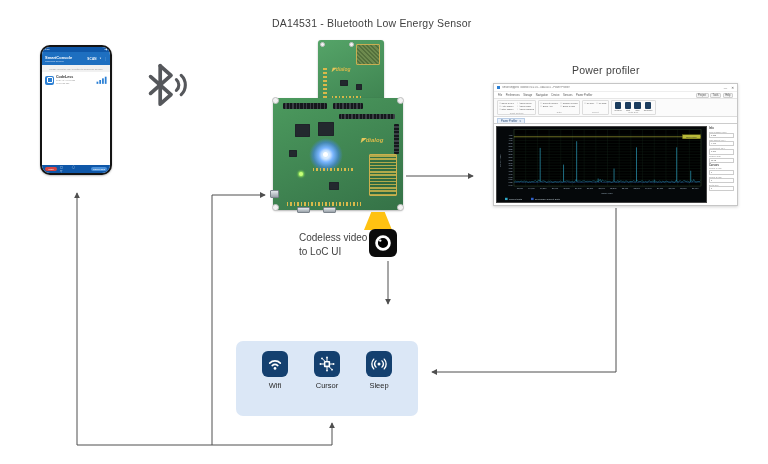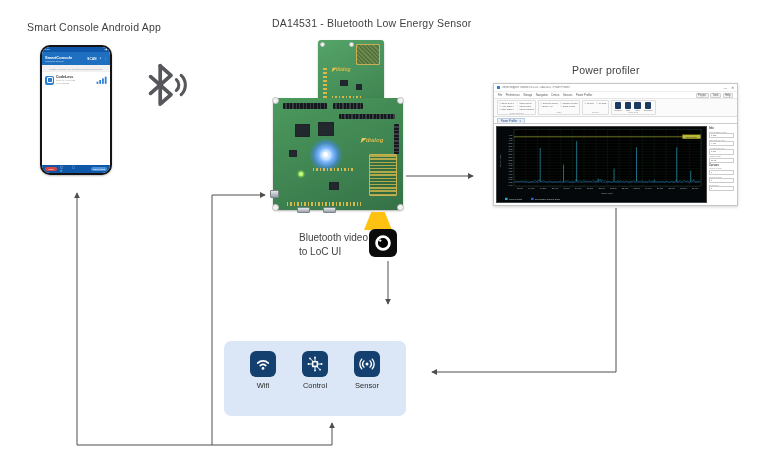--- a/index.html
+++ b/index.html
@@ -67,21 +67,21 @@
   
   .beam{position:absolute;left:364px;top:212px;width:28px;height:18px;background:#ffc212;
     clip-path:polygon(26% 0,74% 0,100% 100%,0 100%);}
   .camera{position:absolute;left:369px;top:229px;width:28px;height:28px;background:#0b0b0b;border-radius:6px;
     display:flex;align-items:center;justify-content:center;}
   .cap-caption{position:absolute;left:299px;top:231px;font-size:10px;line-height:13.5px;color:#3f3f3f;white-space:nowrap;}
 
   
   .sbc-box{position:absolute;left:236px;top:309px;width:182px;height:26px;background:#dbe7f6;border-radius:7px;
     display:flex;align-items:center;justify-content:center;font-size:9.5px;color:#16253c;}
-  .modules-box{position:absolute;left:224px;top:341px;width:182px;height:75px;background:#dbe7f6;border-radius:7px;
+  .modules-box{position:absolute;left:236px;top:341px;width:182px;height:75px;background:#dbe7f6;border-radius:7px;
     display:flex;align-items:flex-start;justify-content:space-evenly;padding-top:10px;box-sizing:border-box;}
   .module{display:flex;flex-direction:column;align-items:center;}
   .tile{width:26px;height:26px;background:#14406f;border-radius:6px;display:flex;align-items:center;justify-content:center;}
   .tile svg{width:20px;height:20px;}
   .m-label{margin-top:4px;font-size:7.5px;color:#2a2a2a;}
 
   
   .pp{position:absolute;left:493px;top:83px;width:245px;height:123px;background:#fff;border:1px solid #c6c6c6;
     box-sizing:border-box;box-shadow:0 1px 3px rgba(0,0,0,.18);display:flex;flex-direction:column;}
   .pp-titlebar{height:7px;display:flex;align-items:center;gap:2px;padding:0 3px;border-bottom:1px solid #eee;}
@@ -128,21 +128,20 @@
       <path d="M77 445 H332"></path>
       <path d="M77 445 V193" marker-end="url(#ah)"></path>
       <path d="M212 445 V195 H265" marker-end="url(#ah)"></path>
       <path d="M332 445 V423" marker-end="url(#ah)"></path>
       <path d="M388 261 V304" marker-end="url(#ah)"></path>
       <path d="M406 176 H473" marker-end="url(#ah)"></path>
       <path d="M616 208 V372 H432" marker-end="url(#ah)"></path>
     </g>
   </svg>
 
-  <div class="section-title" style="left:27px;top:21px;">Smart Console Android App</div>
   <div class="section-title" style="left:272px;top:17px;">DA14531 - Bluetooth Low Energy Sensor</div>
   <div class="section-title" style="left:572px;top:64px;">Power profiler</div>
 
   <div class="phone">
     <div class="screen">
       <div class="statusbar">
         <span>6:50</span>
         <span>▴▮</span>
       </div>
       <div class="appbar">
@@ -237,21 +236,21 @@
 
   <div class="beam"></div>
   <div class="camera">
     <svg viewBox="0 0 28 28" width="24" height="24">
       <circle cx="14" cy="14" r="7.5" fill="#000" stroke="#fff" stroke-width="3.2"></circle>
       <circle cx="13.4" cy="13.6" r="4.6" fill="#000"></circle>
       <circle cx="10.8" cy="11.2" r="1.4" fill="#fff"></circle>
     </svg>
   </div>
   <div class="cap-caption">
-    <div>Bluetooth video</div>
+    <div>Codeless video</div>
     <div>to LoC UI</div>
   </div>
 
   <div class="modules-box" id="modules">
       <div class="module">
         <div class="tile">
           <svg viewBox="0 0 32 32">
             <path d="M7.5 14.5a12 12 0 0 1 17 0" fill="none" stroke="#fff" stroke-width="2.6" stroke-linecap="round"></path>
             <path d="M11.5 18.5a6.8 6.8 0 0 1 9 0" fill="none" stroke="#fff" stroke-width="2.6" stroke-linecap="round"></path>
             <circle cx="16" cy="23" r="2.2" fill="#fff"></circle>
@@ -275,35 +274,35 @@
             <g fill="#fff">
               <circle cx="16" cy="5.5" r="1.5"></circle>
               <circle cx="16" cy="26.5" r="1.5"></circle>
               <circle cx="5.5" cy="16" r="1.5"></circle>
               <circle cx="26.5" cy="16" r="1.5"></circle>
               <circle cx="8" cy="7" r="1.5"></circle>
               <circle cx="24" cy="25" r="1.5"></circle>
             </g>
           </svg>
         </div>
-        <div class="m-label">Control</div>
+        <div class="m-label">Cursor</div>
       </div>
       <div class="module">
         <div class="tile">
           <svg viewBox="0 0 32 32">
             <circle cx="16" cy="16" r="2.4" fill="#fff"></circle>
             <g fill="none" stroke="#fff" stroke-width="2.2" stroke-linecap="round">
               <path d="M11.2 11a7.4 7.4 0 0 0 0 10"></path>
               <path d="M20.8 11a7.4 7.4 0 0 1 0 10"></path>
               <path d="M7.6 8.2a11.6 11.6 0 0 0 0 15.6"></path>
               <path d="M24.4 8.2a11.6 11.6 0 0 1 0 15.6"></path>
             </g>
           </svg>
         </div>
-        <div class="m-label">Sensor</div>
+        <div class="m-label">Sleep</div>
       </div>
     </div>
 
   <div class="pp">
     <div class="pp-titlebar">
       <span class="pp-appic"></span>
       <span class="pp-title">SmartSnippets Toolbox v5.0.16 - DA14531 - Power Profiler</span>
       <span class="pp-ctl">—</span>
       <span class="pp-ctl">✕</span>
     </div>

